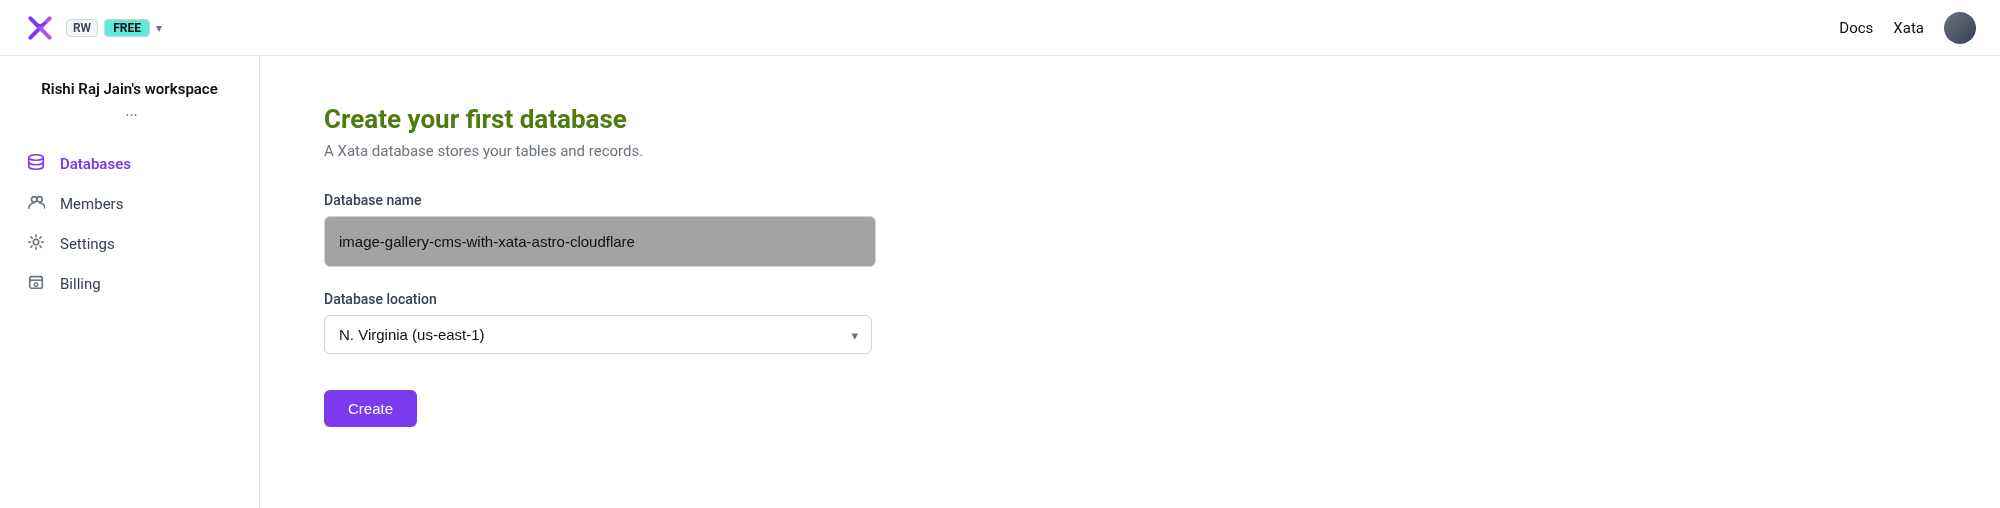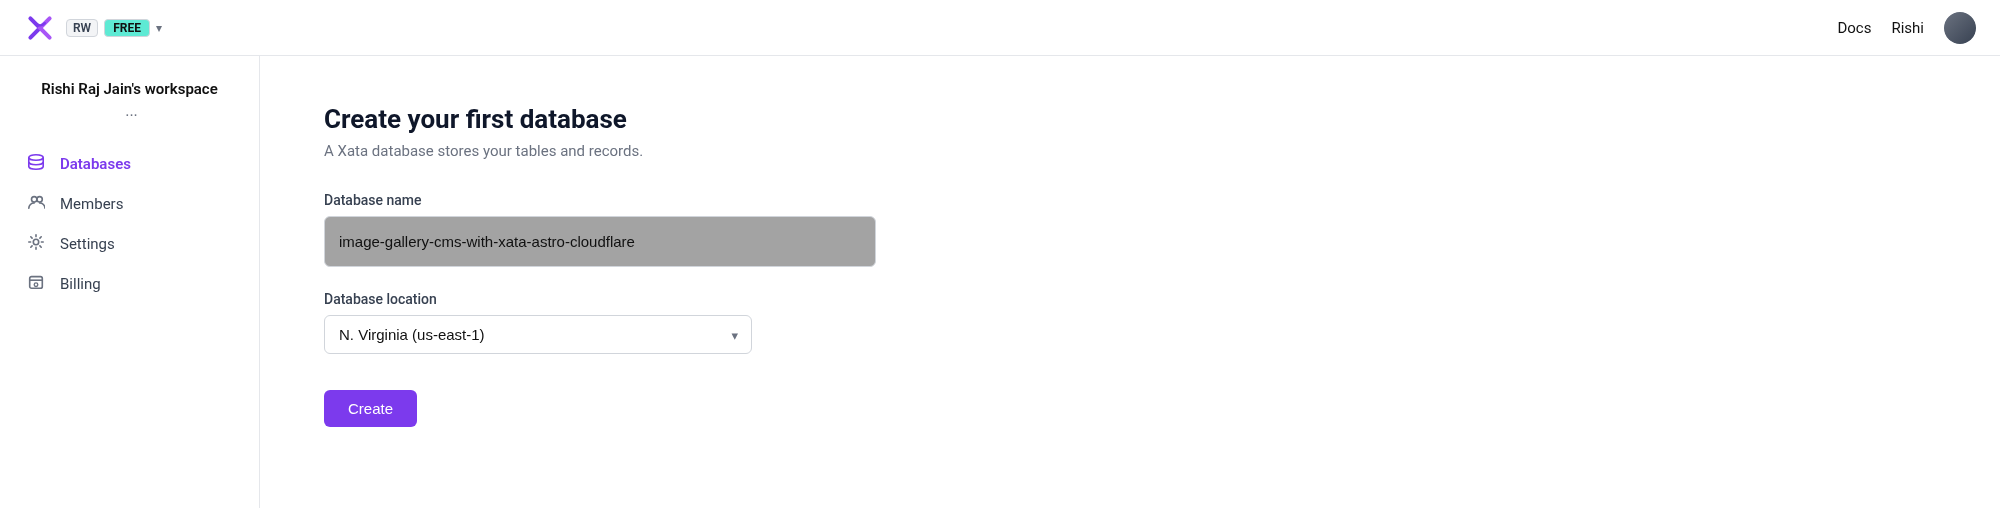--- a/index.html
+++ b/index.html
@@ -145,21 +145,21 @@
     .main {
       flex: 1;
       padding: 48px 64px;
       background: #fff;
       overflow-y: auto;
     }
     .page-title {
       font-size: 26px;
       font-weight: 700;
       margin-bottom: 8px;
-      color: #0f172a;
+      color: #4d7c0f;
     }
     .page-subtitle {
       font-size: 15px;
       color: #6b7280;
       margin-bottom: 32px;
     }
     .form-label {
       font-size: 14px;
       font-weight: 500;
       color: #374151;
@@ -175,21 +175,21 @@
       padding: 16px 14px;
       border: 1px solid #d1d5db;
       border-radius: 6px;
       font-size: 15px;
       color: #111;
       background: #a3a3a3;
       outline: none;
     }
     .form-select-wrapper {
       position: relative;
-      width: 428px;
+      width: 548px;
     }
     .form-select {
       width: 100%;
       padding: 10px 40px 10px 14px;
       border: 1px solid #d1d5db;
       border-radius: 6px;
       font-size: 15px;
       color: #111;
       background: #fff;
       appearance: none;
@@ -230,21 +230,21 @@
       <path d="M14 14 C14 14 20 20 26 14" stroke="#7c3aed" stroke-width="3" stroke-linecap="round" fill="none"></path>
     </svg>
     <div class="workspace-badge">
       <span class="badge-rw">RW</span>
       <span class="badge-free">FREE</span>
       <span class="chevron-down">▾</span>
     </div>
   </div>
   <div class="topnav-right">
     <a class="nav-link">Docs</a>
-    <a class="nav-link">Rishi</a>
+    <a class="nav-link">Xata</a>
     <div class="avatar">
       <div class="avatar-img"></div>
     </div>
   </div>
 </nav>
 
 <div class="layout">
 
   <aside class="sidebar">
     <div class="workspace-title">

